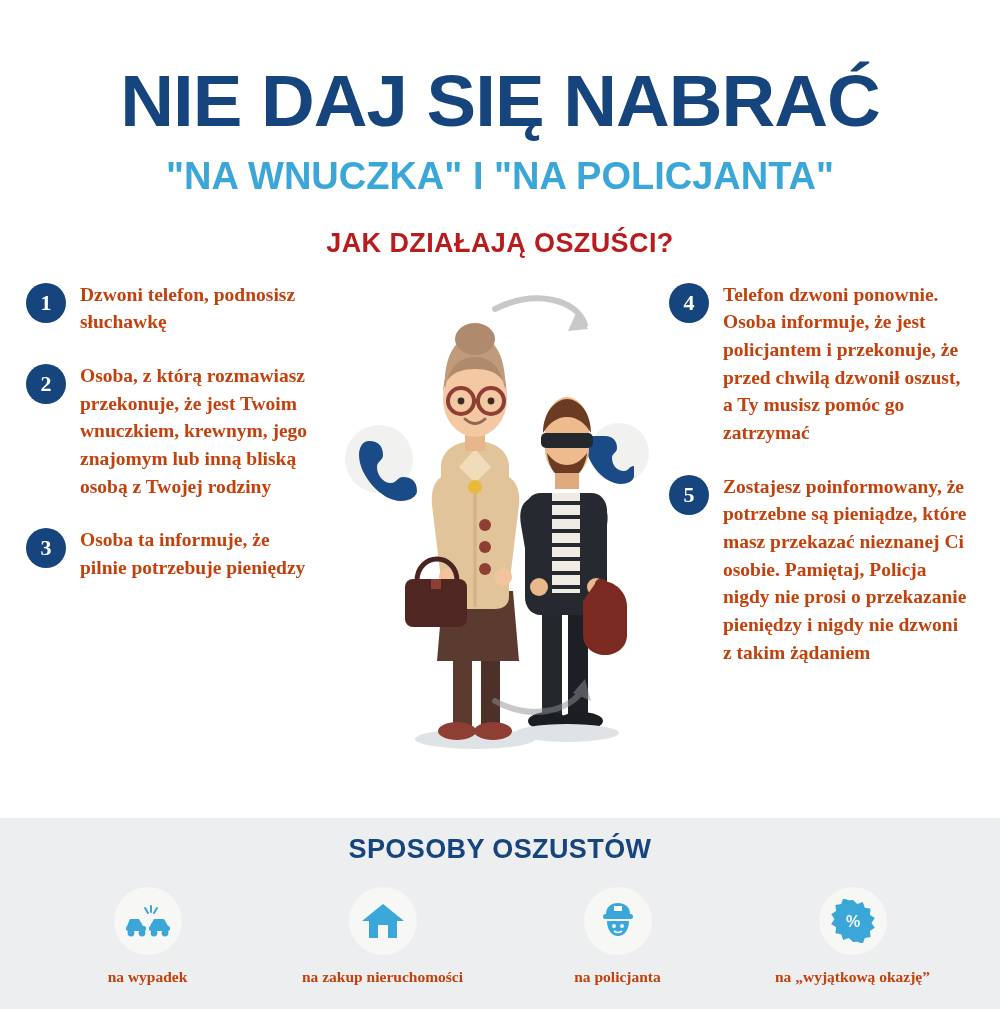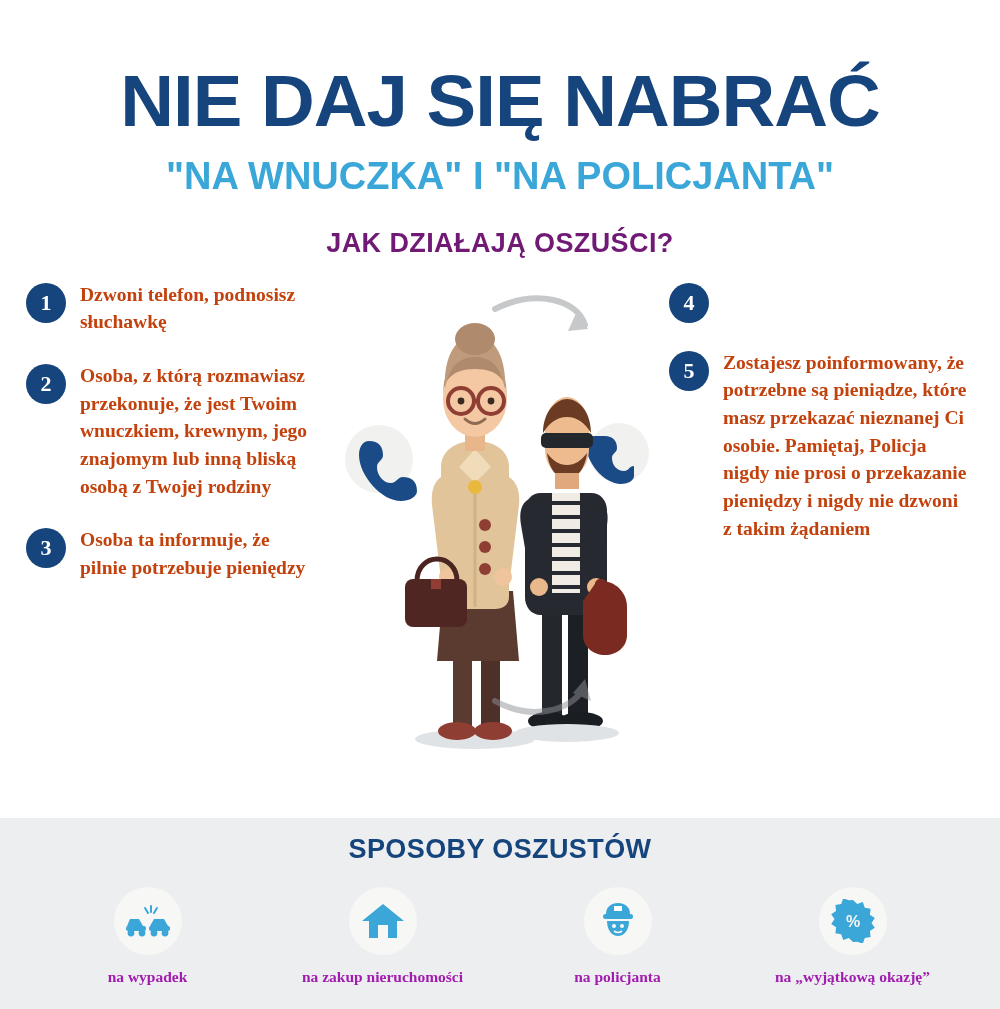--- a/index.html
+++ b/index.html
@@ -43,21 +43,21 @@
     font-size: 38px;
     color: #3aa7d8;
     letter-spacing: 0px;
     margin-top: 18px;
     text-transform: uppercase;
   }
   .section-heading {
     font-family: "Liberation Sans", sans-serif;
     font-weight: bold;
     font-size: 27px;
-    color: #701a75;
+    color: #b91c1c;
     text-align: center;
     margin-top: 30px;
     letter-spacing: 0.4px;
     text-transform: uppercase;
   }
 
   
   .columns {
     position: relative;
     display: flex;
@@ -150,21 +150,21 @@
     background: #f7f7f6;
     margin: 0 auto 12px auto;
     display: flex;
     align-items: center;
     justify-content: center;
   }
   .method-label {
     font-family: "Liberation Serif", serif;
     font-size: 15.5px;
     font-weight: 700;
-    color: #a21caf;
+    color: #c2410c;
     line-height: 1.3;
   }
 </style>
 </head>
 <body>
 
 <div class="poster">
 
   <div class="header">
     <div class="title-main">NIE DAJ SIĘ NABRAĆ</div>
@@ -316,20 +316,21 @@
             <path d="M246 420 L228 412 L240 398 Z" fill="#8e9296"></path>
           </g>
         </svg>
       </div>
     </div>
 
     <div class="col-right">
 
       <div class="step">
         <div class="step-num">4</div>
+        <div class="step-text">Telefon dzwoni ponownie. Osoba informuje, że jest policjantem i przekonuje, że przed chwilą dzwonił oszust, a Ty musisz pomóc go zatrzymać</div>
       </div>
 
       <div class="step">
         <div class="step-num">5</div>
         <div class="step-text">Zostajesz poinformowany, że potrzebne są pieniądze, które masz przekazać nieznanej Ci osobie. Pamiętaj, Policja nigdy nie prosi o przekazanie pieniędzy i nigdy nie dzwoni z takim żądaniem</div>
       </div>
 
     </div>
   </div>
 

